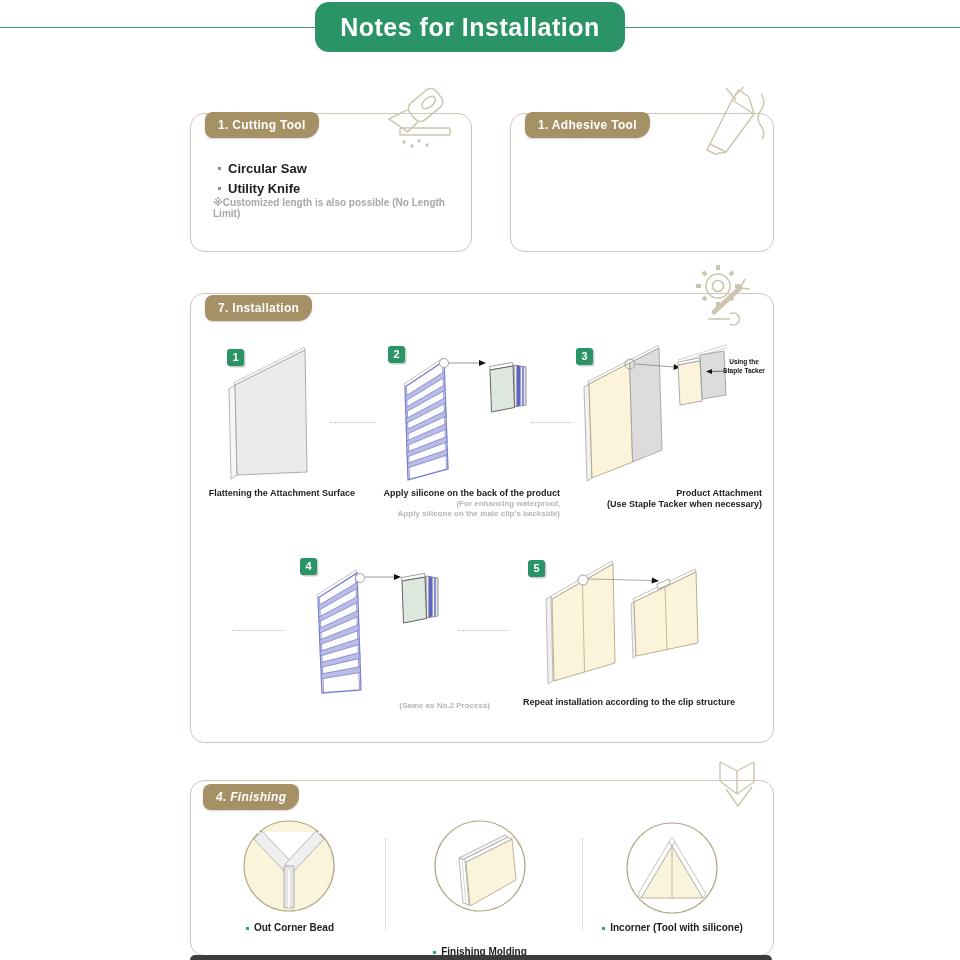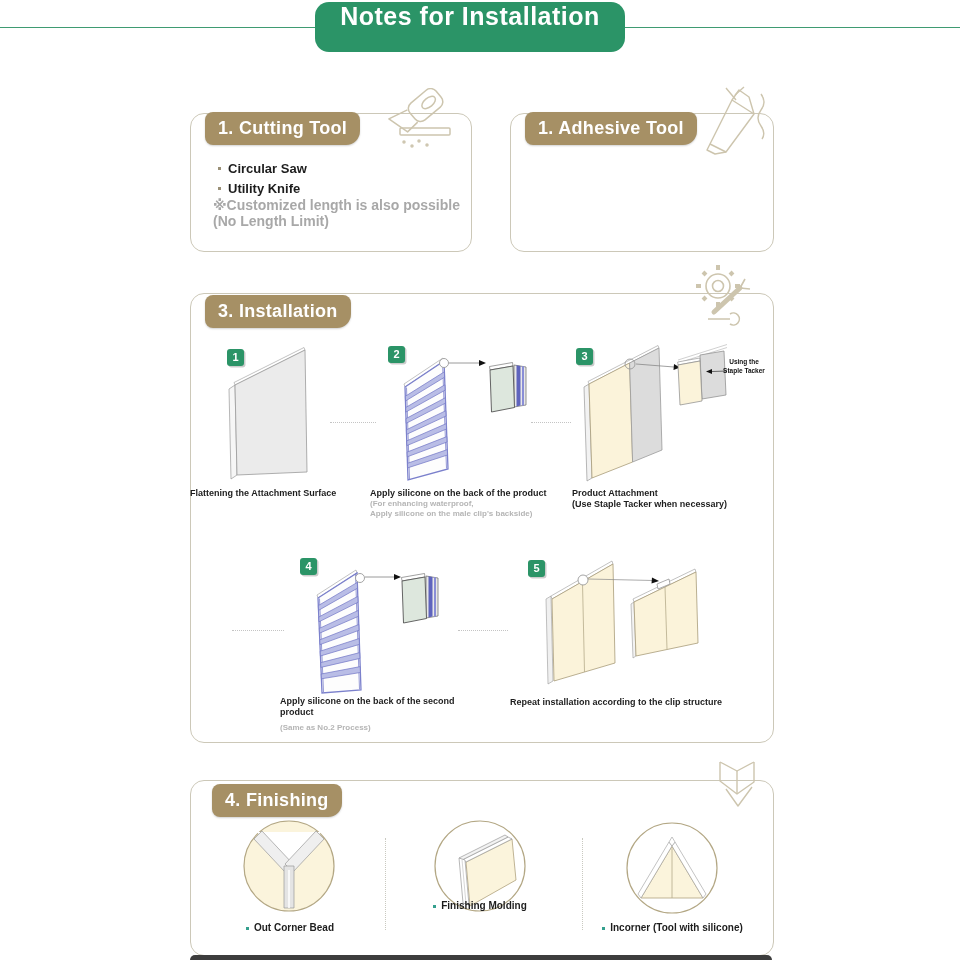--- a/index.html
+++ b/index.html
@@ -1,33 +1,33 @@
 <!DOCTYPE html>
 <html><head>
 <meta charset="utf-8">
 <style>
   html,body{margin:0;padding:0;background:#fff;}
   #canvas{position:relative;width:960px;height:960px;background:#fff;overflow:hidden;
           font-family:"Liberation Sans","DejaVu Sans",sans-serif;}
   .hline{position:absolute;left:0;top:27px;width:960px;border-top:1px solid #3f9b72;}
   .title-box{position:absolute;left:315px;top:2px;width:310px;height:50px;background:#2b9467;
-             border-radius:14px;display:flex;justify-content:center;}
+             border-radius:14px;display:flex;align-items:center;justify-content:center;}
   .title-box span{color:#fff;font-weight:bold;font-size:25px;letter-spacing:.5px;}
   .box{position:absolute;border:1px solid #ccc8b8;border-radius:14px;background:#fff;}
-  .seclabel{position:absolute;background:#a69065;color:#fff;font-weight:bold;font-size:18px;
+  .seclabel{position:absolute;background:#a69065;color:#fff;font-weight:bold;font-size:12px;
             padding:6px 13px;border-radius:8px 8px 14px 8px;box-shadow:0 1px 2px rgba(0,0,0,.18);
             letter-spacing:.3px;z-index:3;}
   .tools{position:absolute;z-index:2;}
   .tool-item{display:flex;align-items:center;margin-bottom:5px;font-weight:bold;font-size:13px;color:#1d1d1d;}
   .tool-item .dot{width:3px;height:3px;background:#9a9077;margin-right:7px;flex:0 0 auto;}
-  .note{position:absolute;font-size:14px;color:#a8a8a8;font-weight:bold;}
+  .note{position:absolute;font-size:10px;color:#a8a8a8;font-weight:bold;}
   .badge{position:absolute;width:17px;height:17px;background:#2b9467;color:#fff;font-weight:bold;
          font-size:11px;text-align:center;line-height:17px;border-radius:3px;
          box-shadow:1.5px 1.5px 0 rgba(0,0,0,.2);z-index:2;}
-  .cap{position:absolute;font-weight:bold;font-size:9px;color:#1d1d1d;text-align:left;line-height:11px;}
+  .cap{position:absolute;font-weight:bold;font-size:9px;color:#1d1d1d;text-align:right;line-height:11px;}
   .sub{font-weight:bold;font-size:8px;color:#b5b5b5;line-height:10px;}
   .dotted-h{position:absolute;border-top:1px dotted #c4c4c4;height:0;}
   .dotted-v{position:absolute;border-left:1px dotted #c9c9c0;width:0;}
   .diag{position:absolute;}
   .annot{position:absolute;font-weight:bold;font-size:6.5px;color:#111;text-align:center;line-height:9px;}
   .fin-cap{position:absolute;font-weight:bold;font-size:10px;color:#1d1d1d;text-align:center;}
   .fin-cap .tdot{display:inline-block;width:3px;height:3px;background:#35a08e;vertical-align:middle;margin-right:5px;}
   .icon{position:absolute;z-index:1;}
   .darkbar{position:absolute;left:190px;top:955px;width:582px;height:5px;background:#3d3d3d;
            border-radius:6px 6px 0 0;}
@@ -76,21 +76,21 @@
     <g fill="none" stroke="#cdc5ae" stroke-width="1.4" stroke-linejoin="round">
       <path d="M12,58 L34,14 L56,28 L28,66 Z"></path>
       <path d="M34,14 L41,4 L51,11 L56,28"></path>
       <path d="M12,58 L9,64 L17,68 L28,66"></path>
       <path d="M63,8 q6,8 0,16 q-6,8 0,16 q5,7 1,13"></path>
       <path d="M28,2 L38,14 M46,1 L37,9"></path>
     </g>
   </svg>
 
   <div class="box" style="left:190px;top:293px;width:582px;height:448px;"></div>
-  <div class="seclabel" style="left:205px;top:295px;">3. Installation</div>
+  <div class="seclabel" style="left:205px;top:295px;">7. Installation</div>
   <svg class="icon" style="left:692px;top:262px;" width="70" height="65" viewBox="0 0 70 65">
     <g fill="none" stroke="#cdc5ae">
       <circle cx="26" cy="24" r="12" stroke-width="1.6"></circle>
       <circle cx="26" cy="24" r="5.5" stroke-width="1.6"></circle>
       <path d="M26,8 26,3 M38,13 41,10 M43,24 48,24 M38,35 41,38 M26,40 26,45 M14,35 11,38 M9,24 4,24 M14,13 11,10" stroke-width="4"></path>
       <path d="M22,50 L48,26" stroke-width="5" stroke-linecap="round"></path>
       <path d="M48,26 l5,-9 m-5,9 l10,1" stroke-width="1.6"></path>
       <path d="M16,57 h22 M38,52 a6,6 0 1,1 0,10" stroke-width="1.6"></path>
     </g>
   </svg>
@@ -200,27 +200,26 @@
   <div class="cap" style="left:572px;top:488px;width:190px;">
     <div>Product Attachment</div>
     <div>(Use Staple Tacker when necessary)</div>
   </div>
   <div class="cap" style="left:370px;top:488px;width:190px;">
     <div>Apply silicone on the back of the product</div>
     <div class="sub">(For enhancing waterproof,</div>
     <div class="sub">Apply silicone on the male clip's backside)</div>
   </div>
   <div class="cap" style="left:280px;top:696px;width:210px;">
-    <div>Apply silicone on the back of the second product</div>
     <div class="sub" style="margin-top:5px;">(Same as No.2 Process)</div>
   </div>
   <div class="cap" style="left:510px;top:697px;width:225px;">Repeat installation according to the clip structure</div>
 
   <div class="box" style="left:190px;top:780px;width:582px;height:174px;"></div>
-  <div class="seclabel" style="left:212px;top:784px;">4. Finishing</div>
+  <div class="seclabel" style="left:203px;top:784px;font-style:italic;">4. Finishing</div>
   <svg class="icon" style="left:700px;top:756px;" width="65" height="65" viewBox="0 0 65 65">
     <g fill="none" stroke="#cdc5ae" stroke-width="1.4" stroke-linejoin="round">
       <path d="M20,6 L37,15 L54,6"></path>
       <path d="M20,6 L20,25 L37,38 L54,26 L54,6"></path>
       <path d="M37,15 L37,38"></path>
       <path d="M26,33 L38,50 L52,31"></path>
     </g>
   </svg>
 
   <svg class="diag" style="left:241px;top:818px;" width="96" height="96" viewBox="0 0 96 96">
@@ -245,18 +244,18 @@
     <polygon points="14,74 45,22 48,26 17,78" fill="#ffffff" stroke="#9a9a9a" stroke-width="0.6"></polygon>
     <polygon points="82,74 51,22 48,26 79,78" fill="#ffffff" stroke="#9a9a9a" stroke-width="0.6"></polygon>
     <polygon points="45,22 48,17 51,22 48,26" fill="#ffffff" stroke="#9a9a9a" stroke-width="0.6"></polygon>
     <line x1="48" y1="27" x2="48" y2="78" stroke="#b5ab8a" stroke-width="0.8"></line>
   </svg>
 
   <div class="dotted-v" style="left:385px;top:838px;height:92px;"></div>
   <div class="dotted-v" style="left:582px;top:838px;height:92px;"></div>
 
   <div class="fin-cap" style="left:190px;top:922px;width:200px;"><span class="tdot"></span><span>Out Corner Bead</span></div>
-  <div class="fin-cap" style="left:380px;top:900px;width:200px;"><span class="tdot"></span><span>Finishing Molding</span></div>
+  <div class="fin-cap" style="left:380px;top:946px;width:200px;"><span class="tdot"></span><span>Finishing Molding</span></div>
   <div class="fin-cap" style="left:565px;top:922px;width:215px;"><span class="tdot"></span><span>Incorner (Tool with silicone)</span></div>
 
   <div class="darkbar"></div>
 
 </div>
 
 </body></html>

